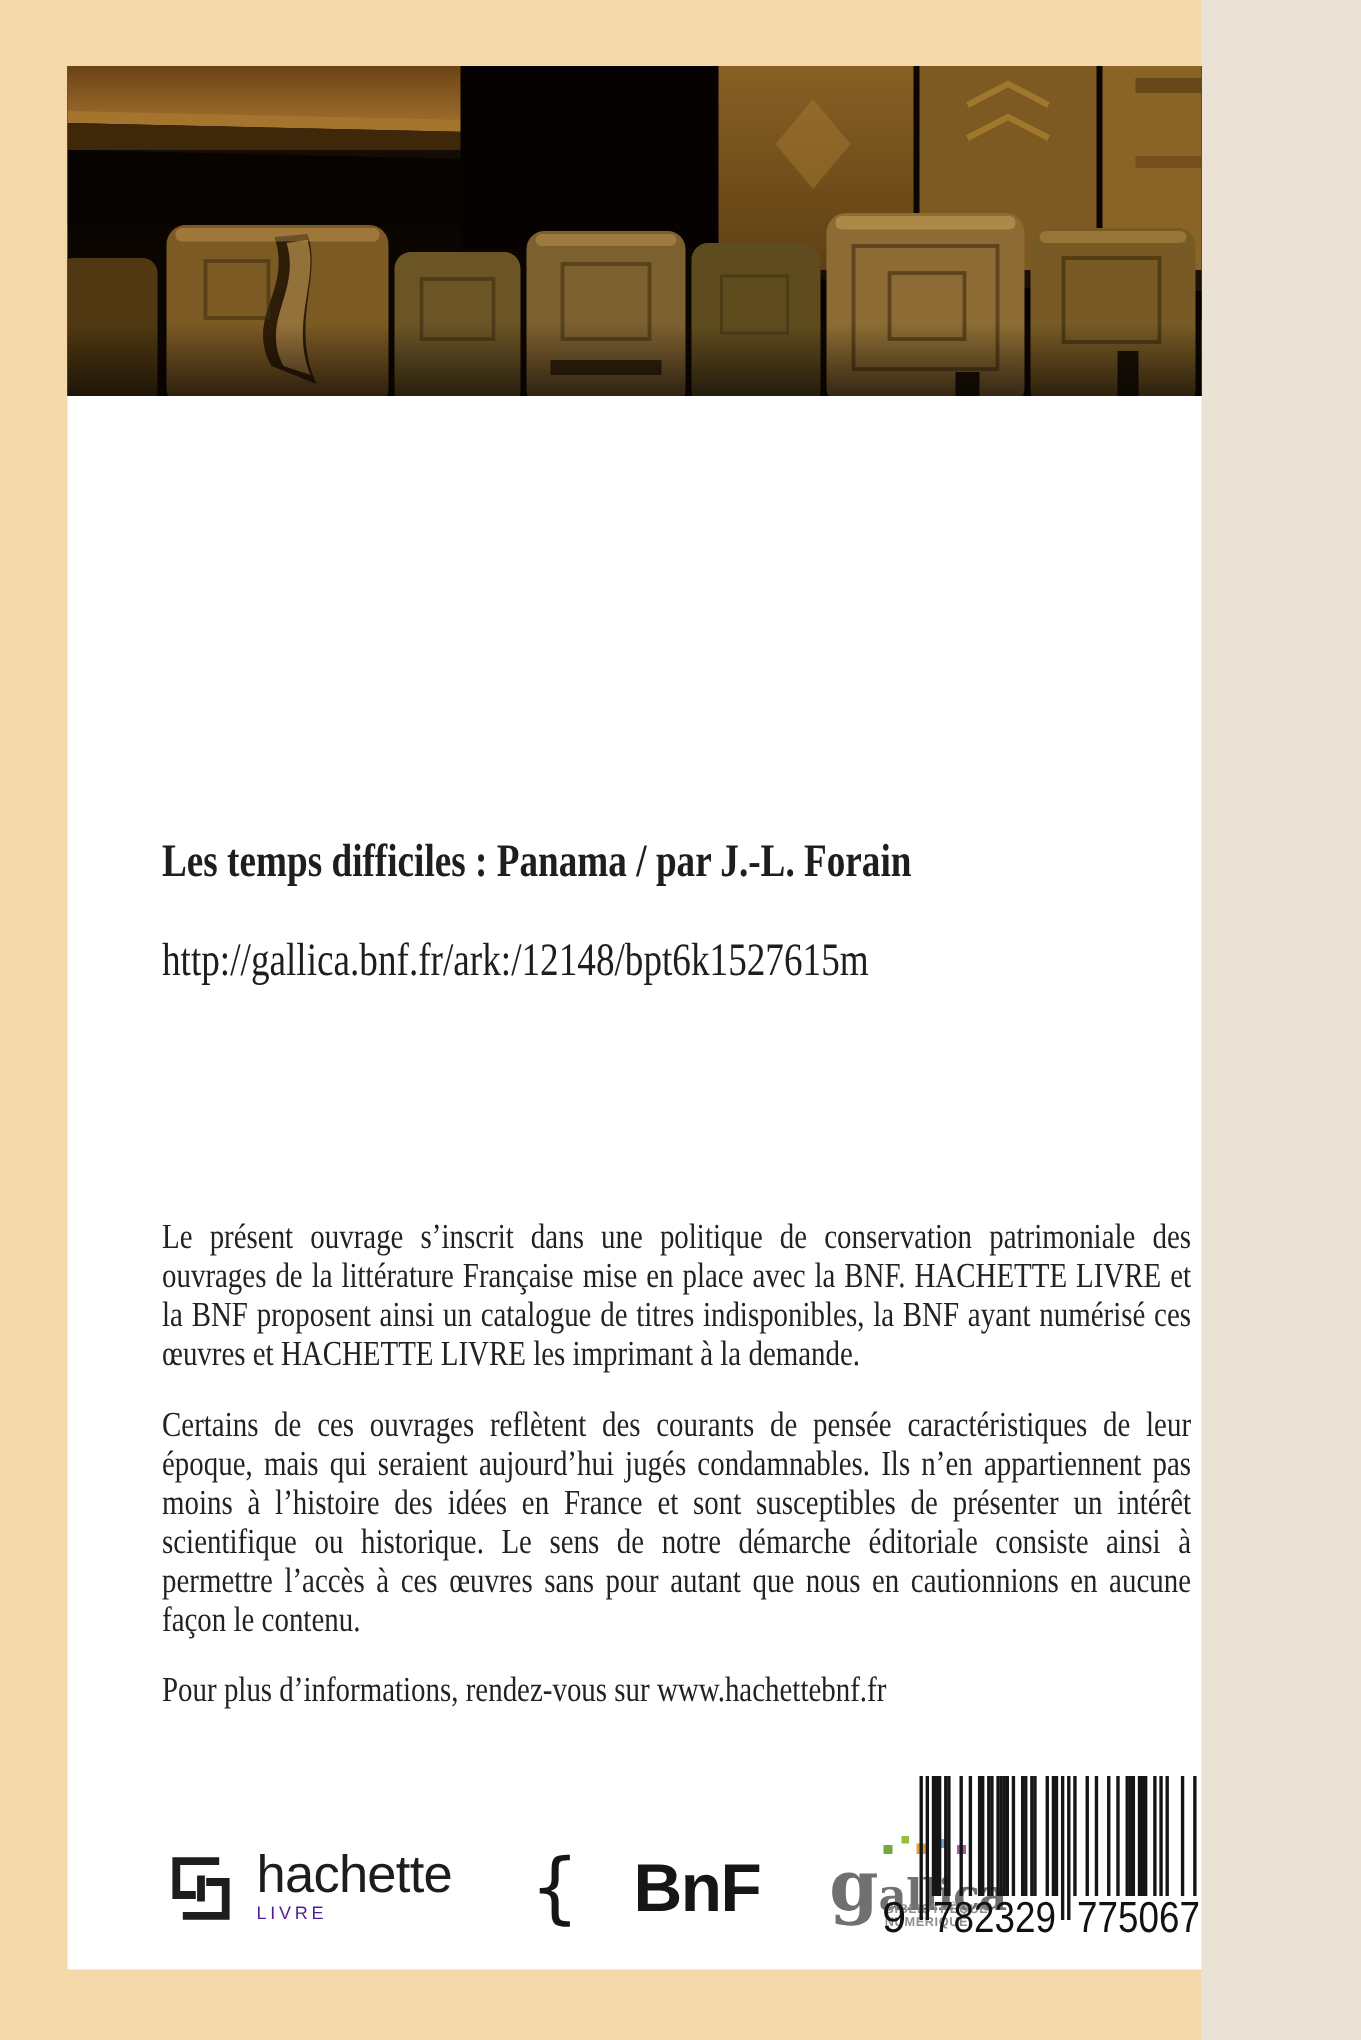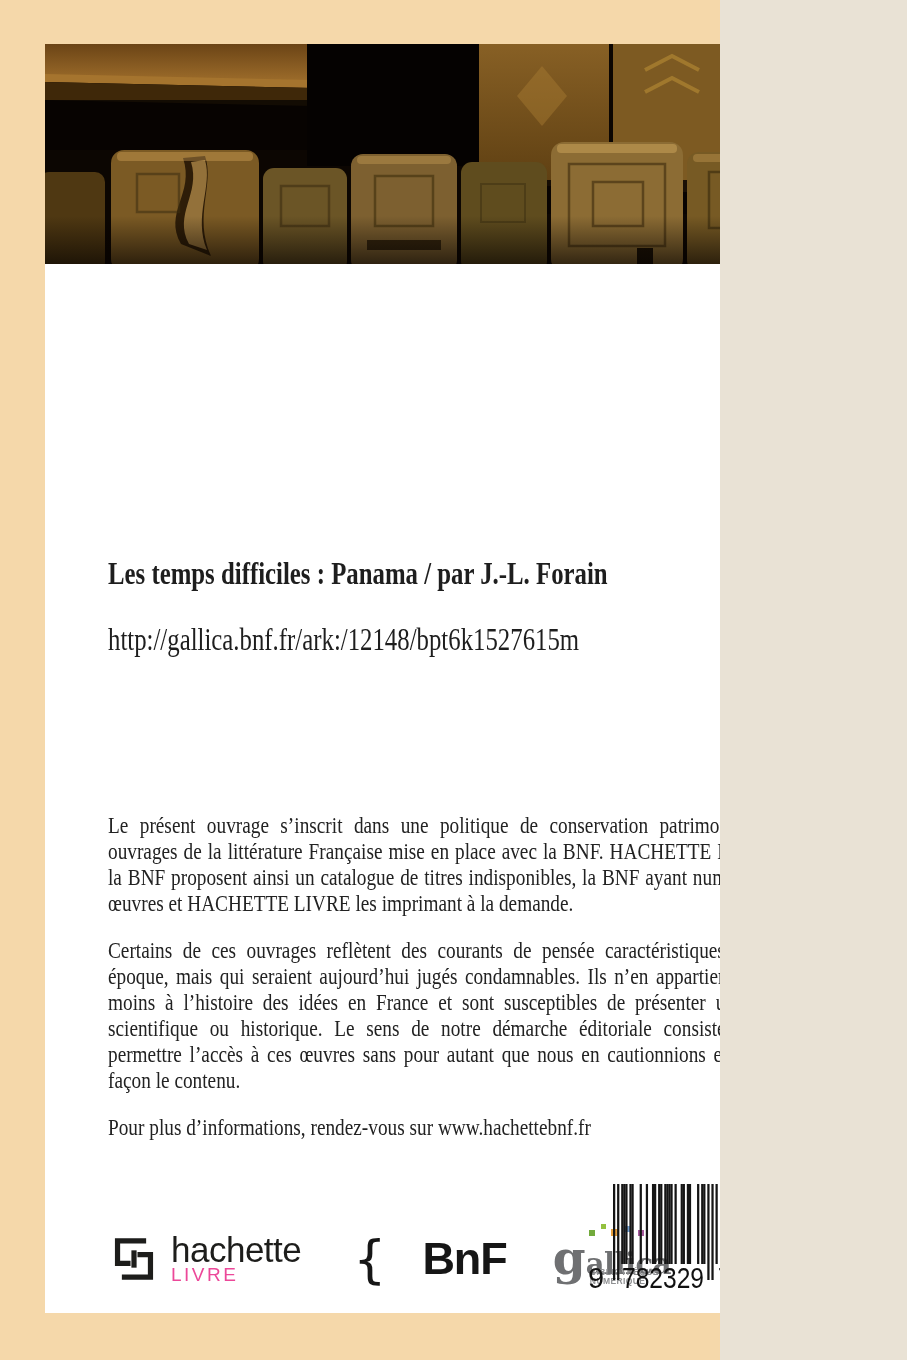--- a/index.html
+++ b/index.html
@@ -1,18 +1,18 @@
 <!DOCTYPE html>
 <html lang="fr"><head>
 <meta charset="utf-8">
 <style>
   * { margin:0; padding:0; box-sizing:border-box; }
   body { background:#e9e2d5; font-family:"Liberation Serif","DejaVu Serif",serif; }
   .page {
-    position:relative; width:720px; height:1360px;
+    position:relative; width:801px; height:1360px;
     background:#f5d8aa; overflow:hidden;
   }
   
   .photo {
     position:absolute; left:45px; top:44px; width:810px; height:220px;
     background:#0d0703;
   }
   .photo svg { display:block; width:100%; height:100%; }
 
   
@@ -39,21 +39,21 @@
   
   .brands {
     position:absolute; left:63px; top:960px; height:70px;
     display:flex; align-items:center;
     font-family:"Liberation Sans","DejaVu Sans",sans-serif;
   }
   .brand-hachette { display:flex; align-items:center; gap:11px; }
   .brand-hachette svg { width:52px; height:56px; }
   .h-text { display:flex; flex-direction:column; }
   .h-name { font-size:35px; line-height:31px; color:#1d1d1b; letter-spacing:-.5px; }
-  .h-sub  { font-size:19px; line-height:20px; color:#ec4899; letter-spacing:2.5px; }
+  .h-sub  { font-size:12px; line-height:20px; color:#4c1d95; letter-spacing:2.5px; }
 
   .brand-bnf { display:flex; align-items:center; margin-left:52px; color:#161616; }
   .bnf-brace { font-family:"DejaVu Sans",sans-serif; font-size:52px; font-weight:400; line-height:52px; }
   .bnf-name  { font-size:45px; font-weight:700; letter-spacing:-1px; line-height:48px;margin-left:36px; }
 
   .brand-gallica { position:relative; margin-left:46px; width:100px; height:62px; color:#6f7072; }
   .g-word { position:absolute; left:0; top:2px; font-family:"DejaVu Serif",serif; font-weight:700; white-space:nowrap; }
   .g-initial { font-size:47px; }
   .g-rest { font-size:29px; letter-spacing:-.5px; }
   .g-sub { position:absolute; left:37px; top:40px; font-size:8.5px; line-height:9px;

